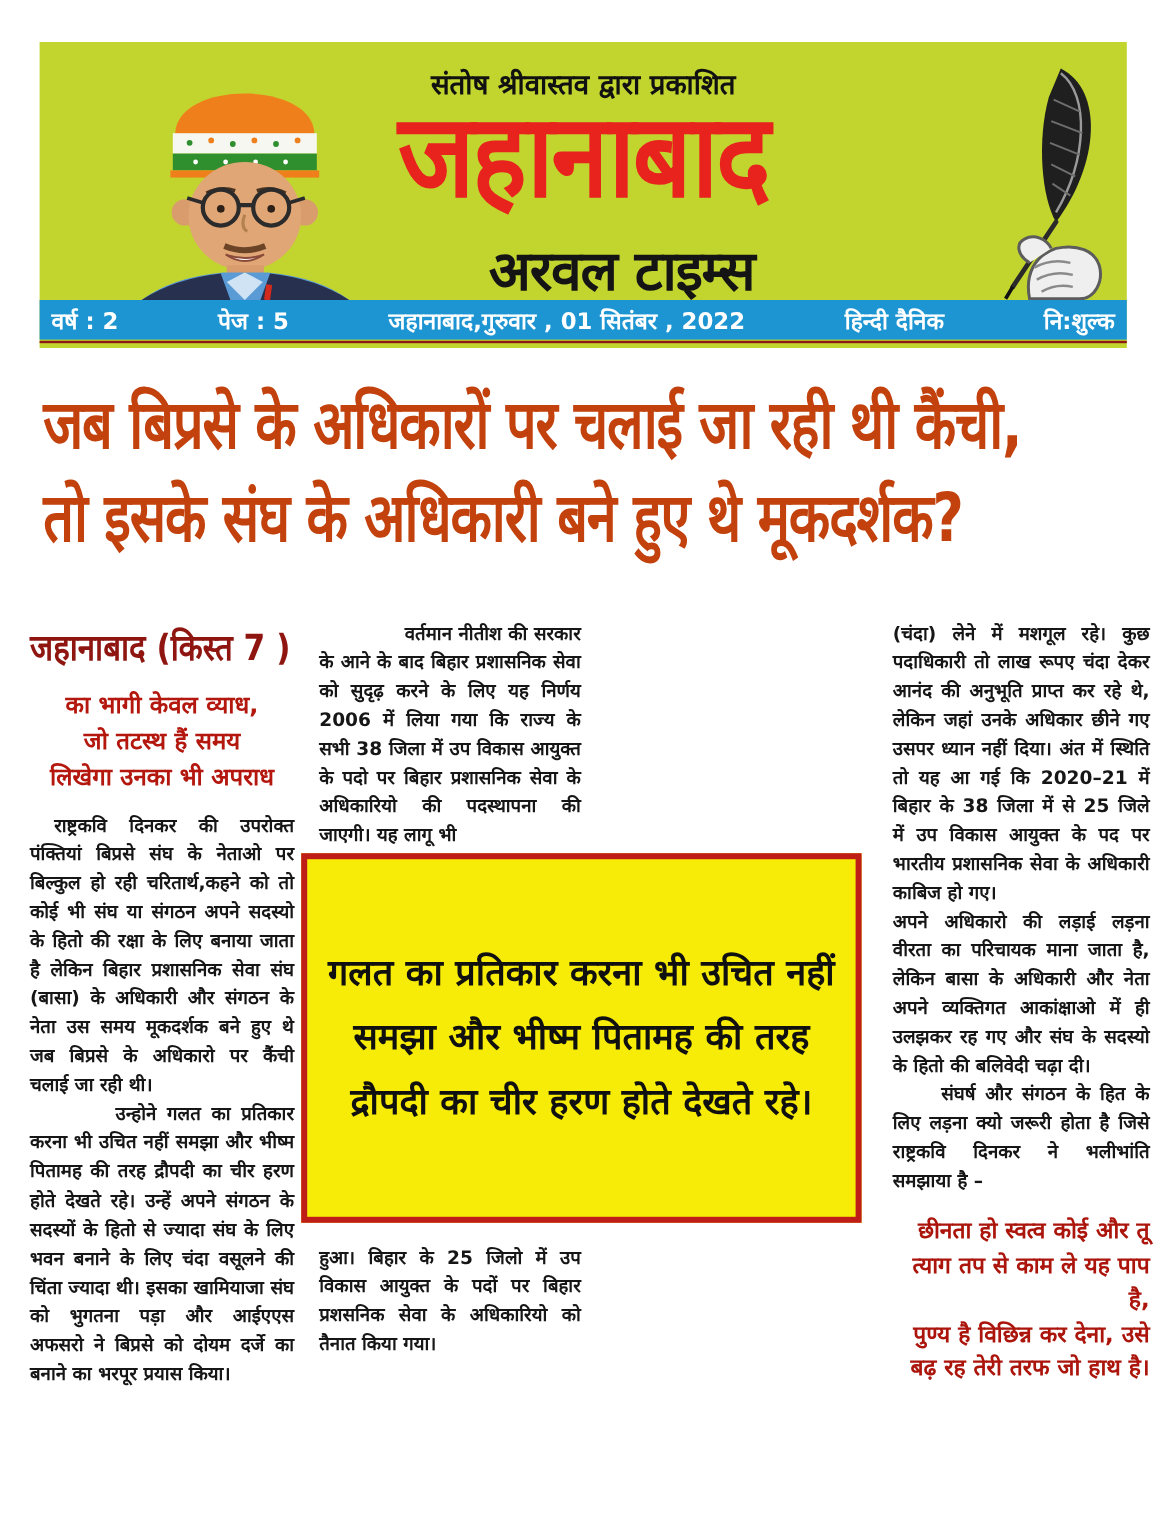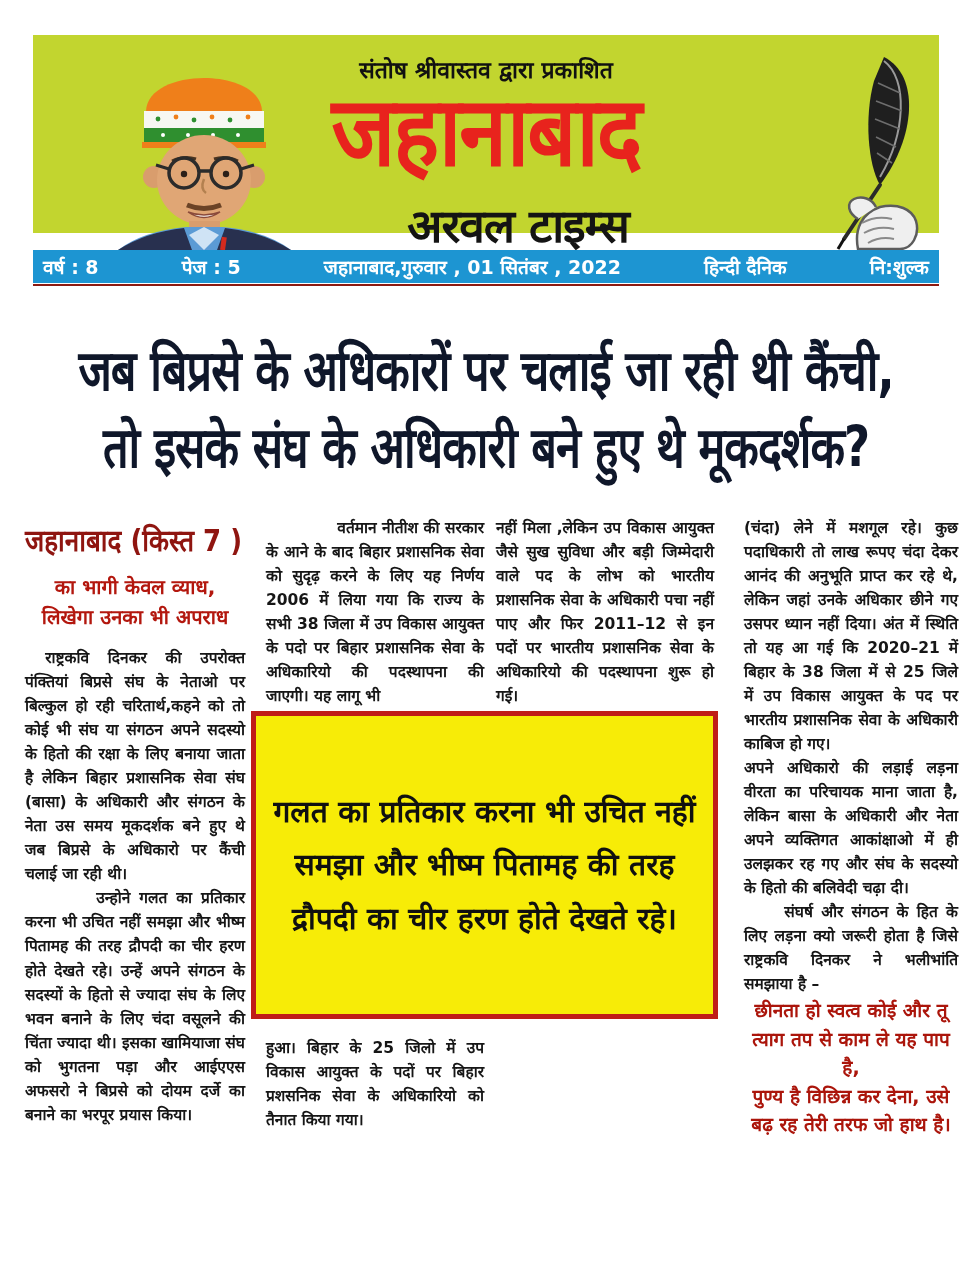--- a/index.html
+++ b/index.html
@@ -1,45 +1,45 @@
 <!DOCTYPE html>
 <html><head>
 <meta charset="utf-8">
 <style>
   * { margin:0; padding:0; box-sizing:border-box; }
   body { background:#ffffff; font-family:"DejaVu Sans", sans-serif; }
   .page { position:relative; width:972px; height:1269px; background:#ffffff; overflow:hidden; }
 
   
-  .masthead { position:absolute; left:33px; top:35px; width:906px; height:198px; background:#c2d52f; }
+  .masthead { position:absolute; left:33px; top:35px; width:906px; height:255px; background:#c2d52f; }
   .publisher-line { position:absolute; left:0; top:18px; width:100%; text-align:center; font-weight:bold; font-size:23px; color:#111; }
   .paper-title { position:absolute; left:0; top:48px; width:100%; text-align:center; font-weight:bold; font-size:86px; line-height:1.0; color:#e8231d; transform:scaleY(1.12); transform-origin:center top; letter-spacing:-2px; }
   .paper-subtitle { position:absolute; left:0; top:158px; width:100%; text-align:center; font-weight:bold; font-size:46px; color:#141414; letter-spacing:-1px;margin-left:32px; }
   .photo-wrap { position:absolute; left:55px; top:14px; width:235px; height:201px; overflow:hidden; }
   .quill-wrap { position:absolute; right:6px; top:18px; width:145px; height:197px; }
 
   
   .infobar { position:absolute; left:33px; top:250px; width:906px; height:33px; background:#1d95d2; display:flex; align-items:center; justify-content:space-between; padding:0 10px; }
   .infobar span { color:#ffffff; font-weight:bold; font-size:19px; white-space:nowrap; }
   .infobar-rule { position:absolute; left:33px; top:284px; width:906px; height:2px; background:#8b1a12; }
 
   
-  .headline { position:absolute; left:36px; top:342px; width:900px; text-align:center; color:#0f172a; font-weight:bold; }
+  .headline { position:absolute; left:36px; top:326px; width:900px; color:#c2410c; font-weight:bold; }
   .headline .hl { font-size:45px; line-height:1.0; transform:scaleY(1.25); transform-origin:center top; letter-spacing:-1px; margin-bottom:32px; white-space:nowrap; }
 
   
   .col { position:absolute; font-weight:bold; color:#161616; font-size:15.5px; line-height:1.55; text-align:justify; }
   .col p { margin:0; }
   .ind-s { text-indent:1.3em; }
   .ind-m { text-indent:2.6em; }
   .ind-l { text-indent:4.6em; }
 
   .dateline { font-size:26px; color:#8f1510; font-weight:bold; margin:2px 0 14px 0; transform:scaleY(1.15); transform-origin:left top; white-space:nowrap; }
   .verse { color:#b3170e; font-size:20px; line-height:1.5; font-weight:bold; text-align:center; margin-bottom:14px; }
-  .verse-end { color:#ab150b; font-size:19px; line-height:1.5; font-weight:bold; text-align:center; margin-top:0; }
+  .verse-end { color:#ab150b; font-size:19px; line-height:1.5; font-weight:bold; text-align:right; margin-top:16px; }
 
   .pullquote { position:absolute; left:251px; top:711px; width:467px; height:308px; background:#f7ec07; border:5px solid #bf1d18; display:flex; align-items:center; justify-content:center; padding:10px 14px; text-align:center; font-size:30px; line-height:1.78; font-weight:bold; color:#101010; }
 </style>
 </head>
 <body>
 
 <div class="page">
 
   <div class="masthead">
 
@@ -105,57 +105,55 @@
         <path d="M56,186 L50,196" stroke="#111" stroke-width="3"></path>
 
         <path d="M70,196 C66,176 74,160 92,154 C110,150 124,156 128,168 C132,182 124,196 112,196 Z" fill="#efefef" stroke="#5c5c5c" stroke-width="2.5"></path>
         <path d="M74,170 q14,-8 30,-4 M76,180 q14,-8 30,-4 M80,190 q12,-7 26,-4" stroke="#8a8a8a" stroke-width="2" fill="none"></path>
         <path d="M70,166 C60,160 58,150 66,146 C74,142 84,146 88,154" fill="#efefef" stroke="#5c5c5c" stroke-width="2.5"></path>
       </svg>
     </div>
   </div>
 
   <div class="infobar">
-    <span>वर्ष : 8</span>
+    <span>वर्ष : 2</span>
     <span>पेज : 5</span>
     <span>जहानाबाद,गुरुवार , 01 सितंबर , 2022</span>
     <span>हिन्दी दैनिक</span>
     <span>नि:शुल्क</span>
   </div>
   <div class="infobar-rule"></div>
 
   <div class="headline">
     <div class="hl">जब बिप्रसे के अधिकारों पर चलाई जा रही थी कैंची,</div>
     <div class="hl">तो इसके संघ के अधिकारी बने हुए थे मूकदर्शक?</div>
   </div>
 
   <div class="col" style="left:25px; top:516px; width:220px;">
     <div class="dateline">जहानाबाद (किस्त 7 )</div>
     <div class="verse">
       <div>का भागी केवल व्याध,</div>
+      <div>जो तटस्थ हैं समय</div>
       <div>लिखेगा उनका भी अपराध</div>
     </div>
     <p class="ind-s">राष्ट्रकवि दिनकर की उपरोक्त पंक्तियां बिप्रसे संघ के नेताओ पर बिल्कुल हो रही चरितार्थ,कहने को तो कोई भी संघ या संगठन अपने सदस्यो के हितो की रक्षा के लिए बनाया जाता है लेकिन बिहार प्रशासनिक सेवा संघ (बासा) के अधिकारी और संगठन के नेता उस समय मूकदर्शक बने हुए थे जब बिप्रसे के अधिकारो पर कैंची चलाई जा रही थी।</p>
     <p class="ind-l">उन्होने गलत का प्रतिकार करना भी उचित नहीं समझा और भीष्म पितामह की तरह द्रौपदी का चीर हरण होते देखते रहे। उन्हें अपने संगठन के सदस्यों के हितो से ज्यादा संघ के लिए भवन बनाने के लिए चंदा वसूलने की चिंता ज्यादा थी। इसका खामियाजा संघ को भुगतना पड़ा और आईएएस अफसरो ने बिप्रसे को दोयम दर्जे का बनाने का भरपूर प्रयास किया।</p>
   </div>
 
   <div class="col" style="left:266px; top:516px; width:218px;">
     <p class="ind-l">वर्तमान नीतीश की सरकार के आने के बाद बिहार प्रशासनिक सेवा को सुदृढ़ करने के लिए यह निर्णय 2006 में लिया गया कि राज्य के सभी 38 जिला में उप विकास आयुक्त के पदो पर बिहार प्रशासनिक सेवा के अधिकारियो की पदस्थापना की जाएगी। यह लागू भी</p>
   </div>
   <div class="col" style="left:266px; top:1036px; width:218px;">
     <p>हुआ। बिहार के 25 जिलो में उप विकास आयुक्त के पदों पर बिहार प्रशसनिक सेवा के अधिकारियो को तैनात किया गया।</p>
   </div>
 
   <div class="pullquote">
     <div>गलत का प्रतिकार करना भी उचित नहीं समझा और भीष्म पितामह की तरह द्रौपदी का चीर हरण होते देखते रहे।</div>
   </div>
 
-  <div class="col" style="left:496px; top:516px; width:218px;">
-    <p>नहीं मिला ,लेकिन उप विकास आयुक्त जैसे सुख सुविधा और बड़ी जिम्मेदारी वाले पद के लोभ को भारतीय प्रशासनिक सेवा के अधिकारी पचा नहीं पाए और फिर 2011–12 से इन पदों पर भारतीय प्रशासनिक सेवा के अधिकारियो की पदस्थापना शुरू हो गई।</p>
-  </div>
 
   <div class="col" style="left:744px; top:516px; width:214px;">
     <p>(चंदा) लेने में मशगूल रहे। कुछ पदाधिकारी तो लाख रूपए चंदा देकर आनंद की अनुभूति प्राप्त कर रहे थे, लेकिन जहां उनके अधिकार छीने गए उसपर ध्यान नहीं दिया। अंत में स्थिति तो यह आ गई कि 2020–21 में बिहार के 38 जिला में से 25 जिले में उप विकास आयुक्त के पद पर भारतीय प्रशासनिक सेवा के अधिकारी काबिज हो गए।</p>
     <p>अपने अधिकारो की लड़ाई लड़ना वीरता का परिचायक माना जाता है, लेकिन बासा के अधिकारी और नेता अपने व्यक्तिगत आकांक्षाओ में ही उलझकर रह गए और संघ के सदस्यो के हितो की बलिवेदी चढ़ा दी।</p>
     <p class="ind-m">संघर्ष और संगठन के हित के लिए लड़ना क्यो जरूरी होता है जिसे राष्ट्रकवि दिनकर ने भलीभांति समझाया है –</p>
     <div class="verse-end">
       <div>छीनता हो स्वत्व कोई और तू</div>
       <div>त्याग तप से काम ले यह पाप है,</div>
       <div>पुण्य है विछिन्न कर देना, उसे</div>
       <div>बढ़ रह तेरी तरफ जो हाथ है।</div>

